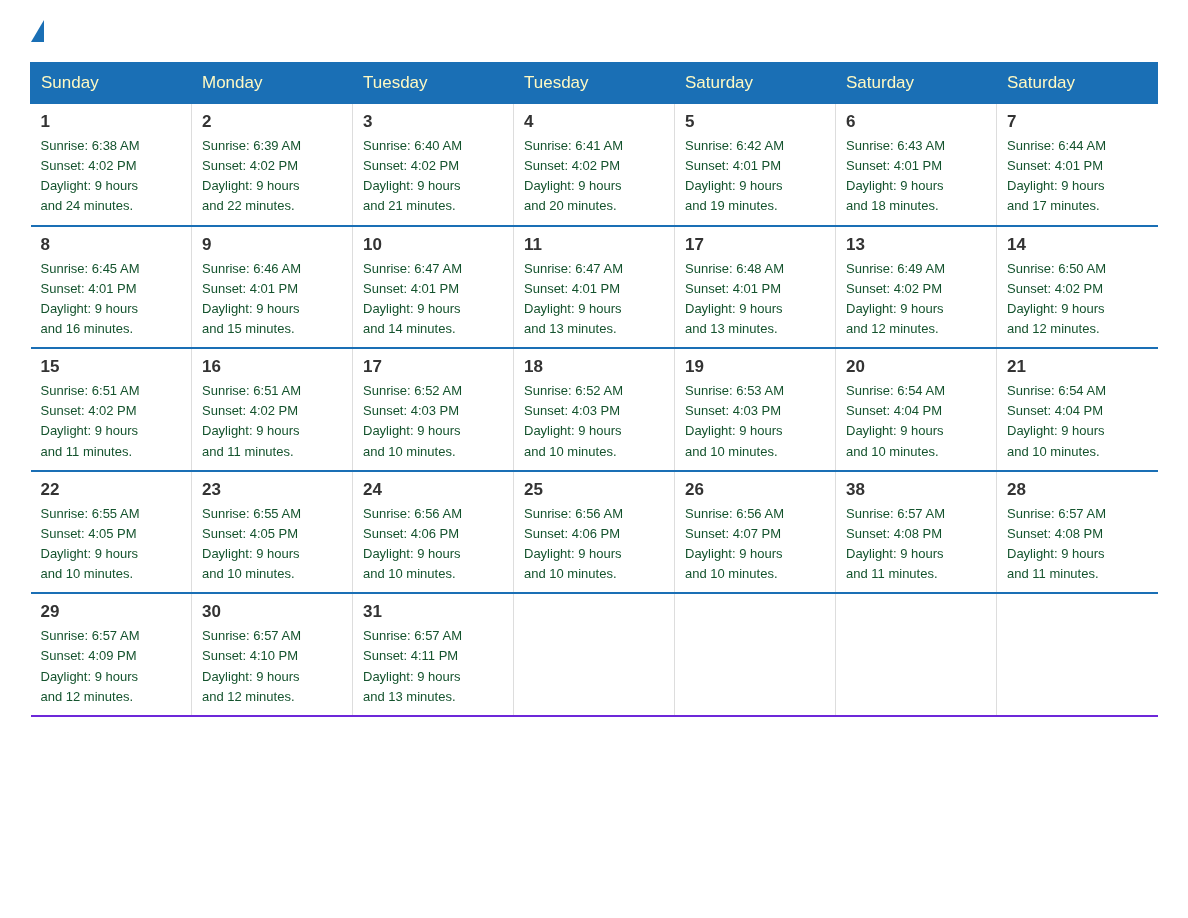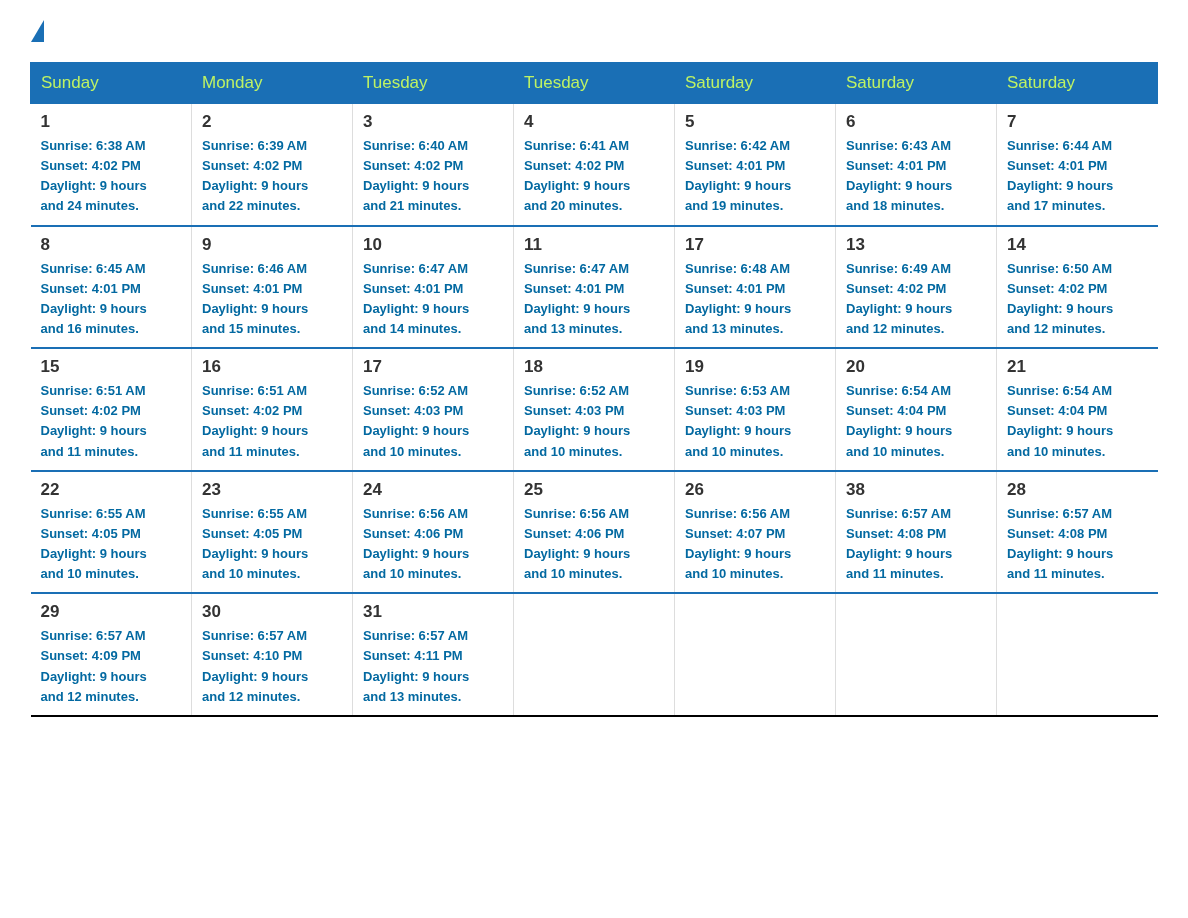--- a/index.html
+++ b/index.html
@@ -51,21 +51,21 @@
       color: #555;
       margin-top: 4px;
     }
     table {
       width: 100%;
       border-collapse: collapse;
       table-layout: fixed;
     }
     thead tr th {
       background-color: #1a6fb5;
-      color: #bef264;
+      color: #fef9c3;
       padding: 10px 10px;
       font-size: 17px;
       font-weight: normal;
       text-align: left;
       border: 1px solid #1a6fb5;
     }
     tbody tr td {
       vertical-align: top;
       padding: 8px 10px;
       border-bottom: 2px solid #1a6fb5;
@@ -83,26 +83,25 @@
     }
     .day-number {
       font-size: 17px;
       font-weight: bold;
       color: #333;
       display: block;
       margin-bottom: 4px;
     }
     .day-info {
       font-size: 13px;
-      color: #0369a1;
+      color: #14532d;
       line-height: 1.55;
-      font-weight: bold;
     }
     tbody tr:last-child td {
-      border-bottom: 2px solid #000000;
+      border-bottom: 2px solid #6d28d9;
     }
     .logo-triangle {
       display: inline-block;
       width: 0;
       height: 0;
       border-left: 13px solid transparent;
       border-bottom: 22px solid #1a6fb5;
       vertical-align: middle;
       margin-left: 1px;
     }

